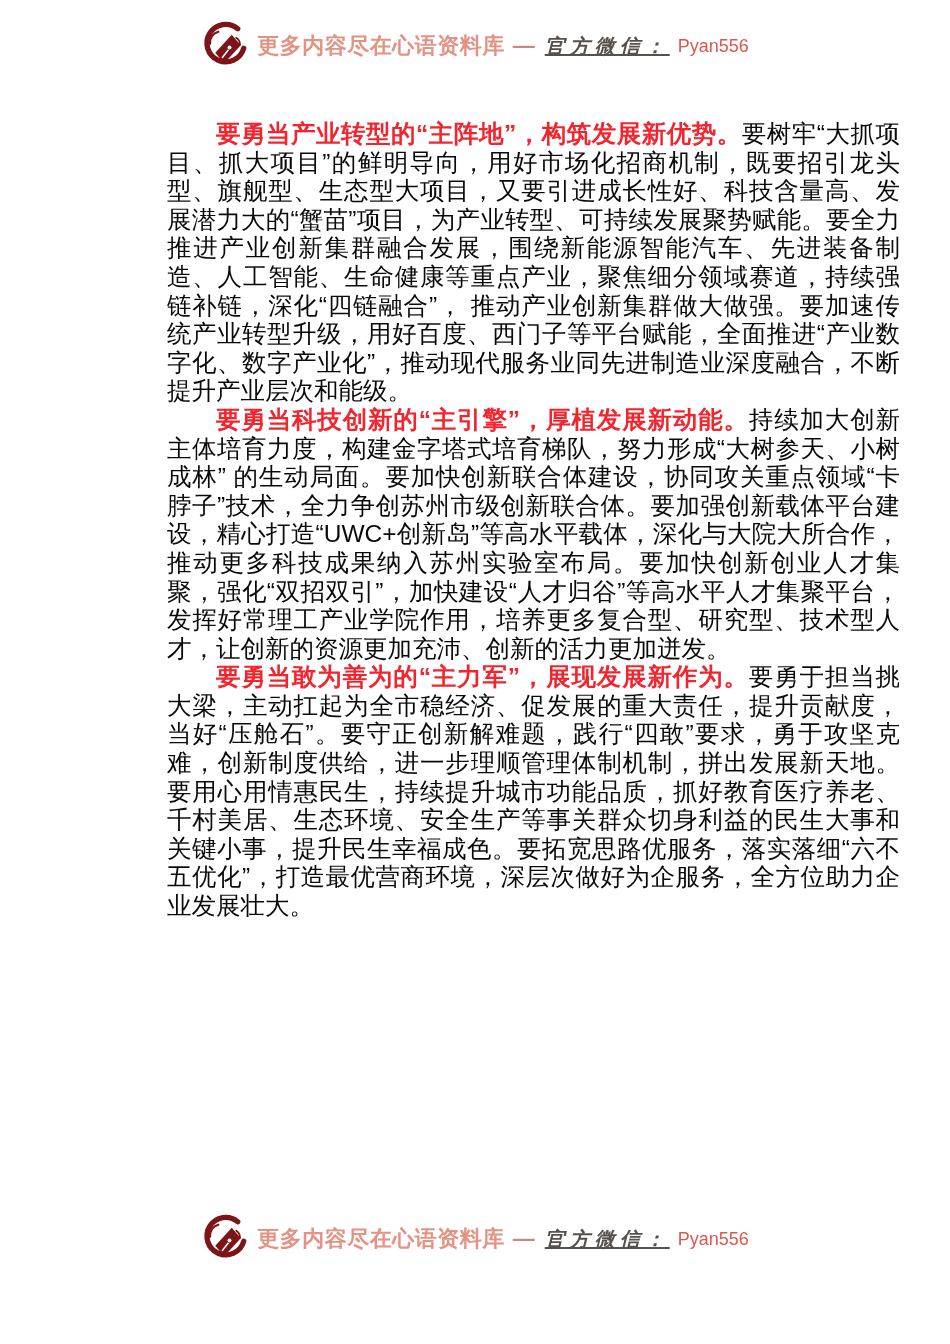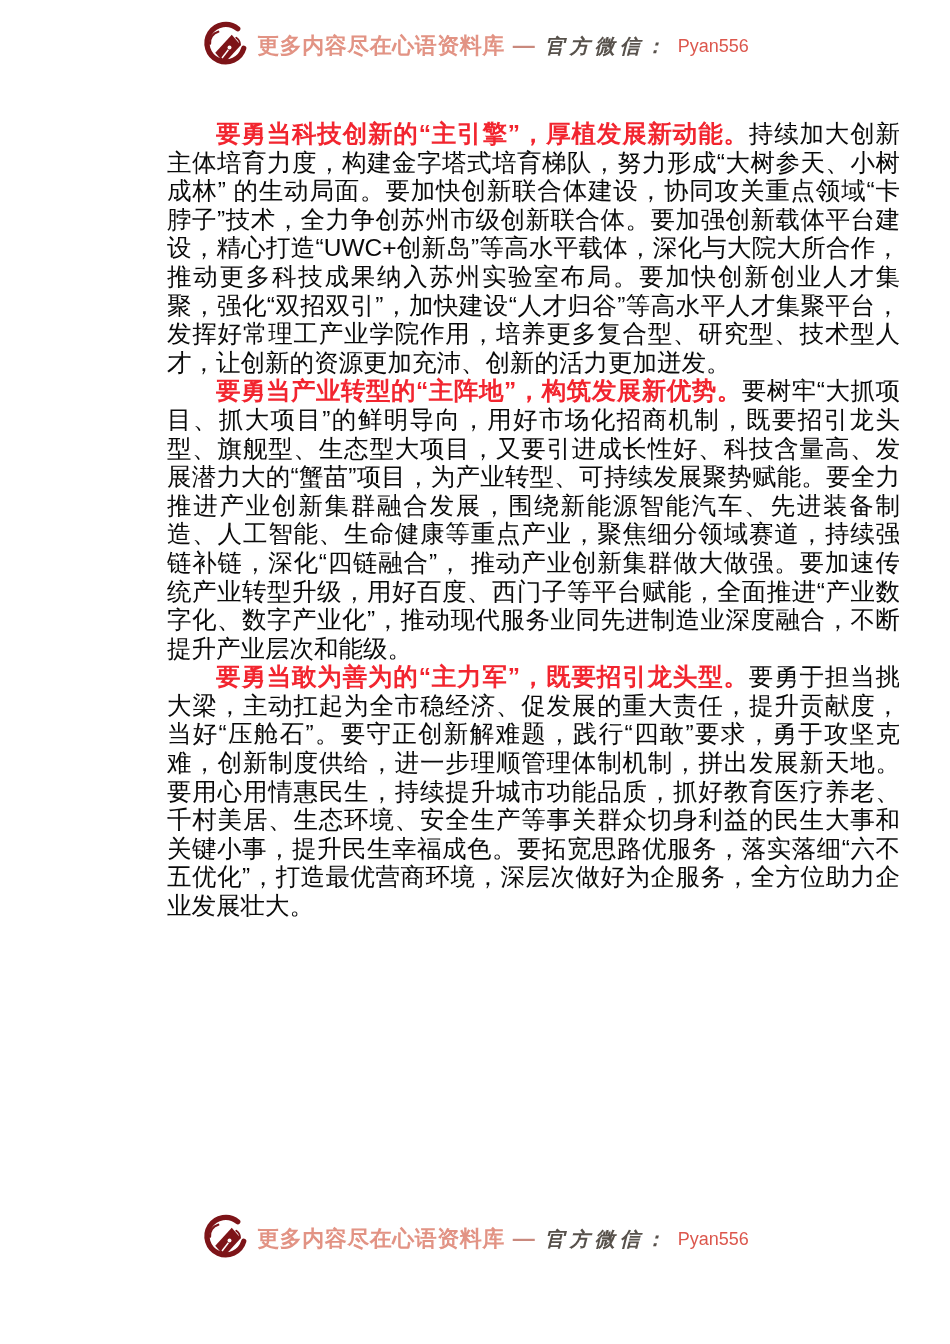--- a/index.html
+++ b/index.html
@@ -44,20 +44,21 @@
     font-weight: bold;
     margin: 0 2px 0 0;
   }
   .wm-label {
     color: #57514b;
     font-size: 20px;
     font-family: "DejaVu Serif", "Liberation Serif", serif;
     font-style: italic;
     font-weight: bold;
     letter-spacing: 5px;
+    text-decoration: underline;
   }
   .wm-id {
     color: #dc574d;
     font-size: 18px;
     font-family: "Liberation Sans", sans-serif;
   }
   
   .content {
     position: absolute;
     top: 112px;
@@ -98,23 +99,23 @@
         <path d="M36.5 37 L28 48" stroke="#ffffff" stroke-width="2"></path>
       </svg>
     </span>
     <span class="wm-brand">更多内容尽在心语资料库</span>
       <span class="wm-dash">—</span>
       <span class="wm-label">官方微信：</span>
     <span class="wm-id">Pyan556</span>
   </div>
 
   <div class="content">
+    <p><span class="para-heading">要勇当产业转型的“主阵地”，构筑发展新优势。</span><span class="para-body">要树牢“大抓项目、抓大项目”的鲜明导向，用好市场化招商机制，既要招引龙头型、旗舰型、生态型大项目，又要引进成长性好、科技含量高、发展潜力大的“蟹苗”项目，为产业转型、可持续发展聚势赋能。要全力推进产业创新集群融合发展，围绕新能源智能汽车、先进装备制造、人工智能、生命健康等重点产业，聚焦细分领域赛道，持续强链补链，深化“四链融合”， 推动产业创新集群做大做强。要加速传统产业转型升级，用好百度、西门子等平台赋能，全面推进“产业数字化、数字产业化”，推动现代服务业同先进制造业深度融合，不断提升产业层次和能级。</span></p>
     <p><span class="para-heading">要勇当科技创新的“主引擎”，厚植发展新动能。</span><span class="para-body">持续加大创新主体培育力度，构建金字塔式培育梯队，努力形成“大树参天、小树成林” 的生动局面。要加快创新联合体建设，协同攻关重点领域“卡脖子”技术，全力争创苏州市级创新联合体。要加强创新载体平台建设，精心打造“UWC+创新岛”等高水平载体，深化与大院大所合作，推动更多科技成果纳入苏州实验室布局。要加快创新创业人才集聚，强化“双招双引”，加快建设“人才归谷”等高水平人才集聚平台，发挥好常理工产业学院作用，培养更多复合型、研究型、技术型人才，让创新的资源更加充沛、创新的活力更加迸发。</span></p>
-    <p><span class="para-heading">要勇当产业转型的“主阵地”，构筑发展新优势。</span><span class="para-body">要树牢“大抓项目、抓大项目”的鲜明导向，用好市场化招商机制，既要招引龙头型、旗舰型、生态型大项目，又要引进成长性好、科技含量高、发展潜力大的“蟹苗”项目，为产业转型、可持续发展聚势赋能。要全力推进产业创新集群融合发展，围绕新能源智能汽车、先进装备制造、人工智能、生命健康等重点产业，聚焦细分领域赛道，持续强链补链，深化“四链融合”， 推动产业创新集群做大做强。要加速传统产业转型升级，用好百度、西门子等平台赋能，全面推进“产业数字化、数字产业化”，推动现代服务业同先进制造业深度融合，不断提升产业层次和能级。</span></p>
-    <p><span class="para-heading">要勇当敢为善为的“主力军”，既要招引龙头型。</span><span class="para-body">要勇于担当挑大梁，主动扛起为全市稳经济、促发展的重大责任，提升贡献度，当好“压舱石”。要守正创新解难题，践行“四敢”要求，勇于攻坚克难，创新制度供给，进一步理顺管理体制机制，拼出发展新天地。要用心用情惠民生，持续提升城市功能品质，抓好教育医疗养老、千村美居、生态环境、安全生产等事关群众切身利益的民生大事和关键小事，提升民生幸福成色。要拓宽思路优服务，落实落细“六不五优化”，打造最优营商环境，深层次做好为企服务，全方位助力企业发展壮大。</span></p>
+    <p><span class="para-heading">要勇当敢为善为的“主力军”，展现发展新作为。</span><span class="para-body">要勇于担当挑大梁，主动扛起为全市稳经济、促发展的重大责任，提升贡献度，当好“压舱石”。要守正创新解难题，践行“四敢”要求，勇于攻坚克难，创新制度供给，进一步理顺管理体制机制，拼出发展新天地。要用心用情惠民生，持续提升城市功能品质，抓好教育医疗养老、千村美居、生态环境、安全生产等事关群众切身利益的民生大事和关键小事，提升民生幸福成色。要拓宽思路优服务，落实落细“六不五优化”，打造最优营商环境，深层次做好为企服务，全方位助力企业发展壮大。</span></p>
   </div>
 
   <div class="watermark footer">
     <span class="logo-wrap">
       <svg viewBox="0 0 64 64" aria-hidden="true">
         <g fill="none" stroke="#7d1418">
           <path d="M49 9 A 25 25 0 1 0 57 35" stroke-width="7" stroke-linecap="round"></path>
           <path d="M23 13 A 15 15 0 0 0 12 29" stroke-width="3" stroke-linecap="round"></path>
           <path d="M47 21 A 11 11 0 0 1 52 30" stroke-width="2.5" stroke-linecap="round"></path>
         </g>

